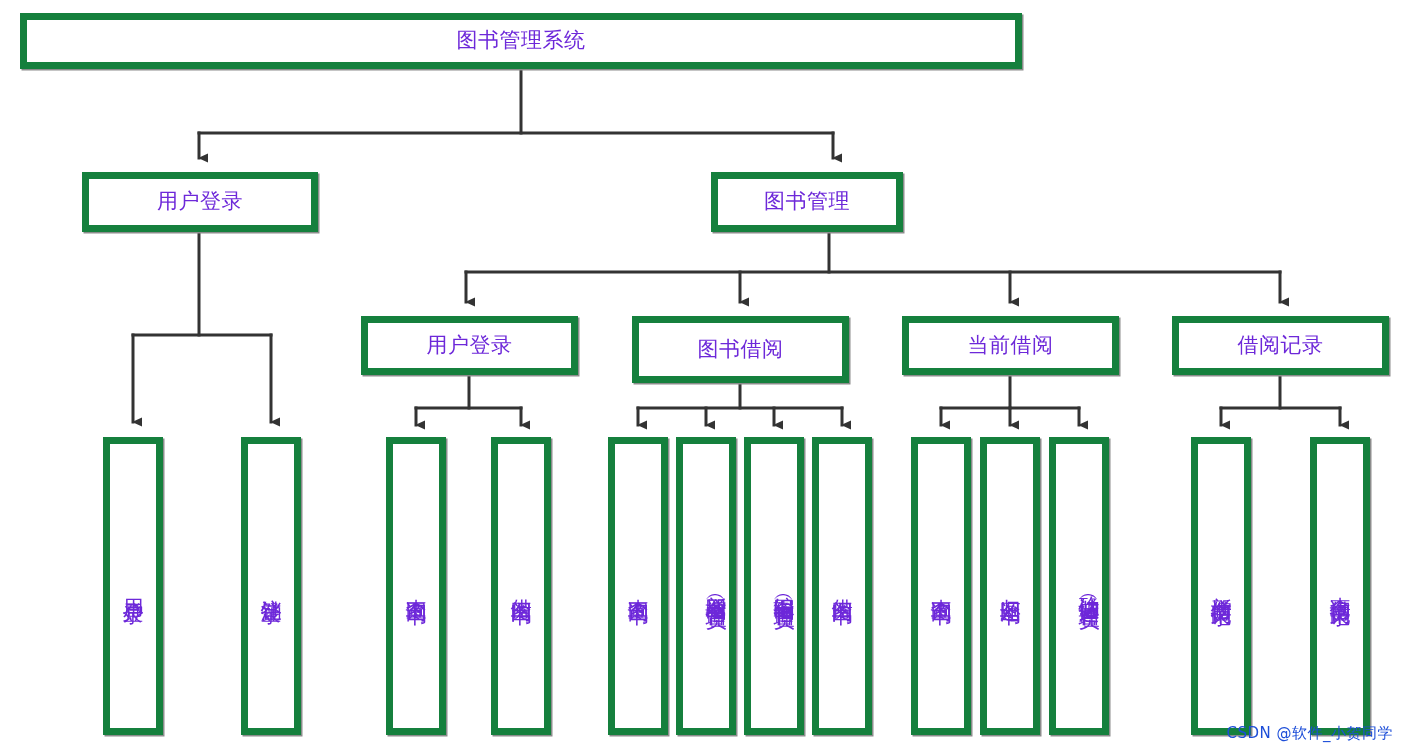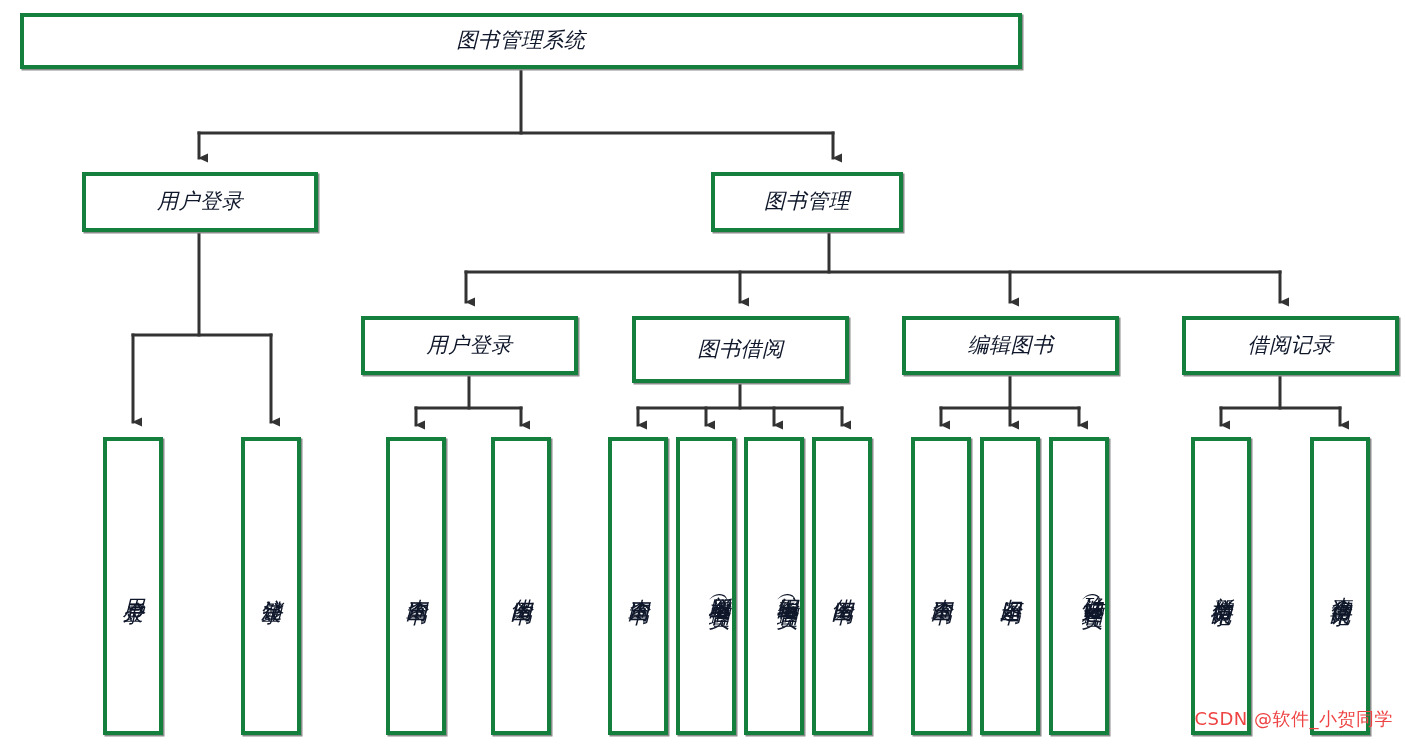--- a/index.html
+++ b/index.html
@@ -19,27 +19,26 @@
     position: absolute;
     left: 0;
     top: 0;
     width: 1405px;
     height: 747px;
   }
   .node {
     position: absolute;
     box-sizing: border-box;
     background: #ffffff;
-    border: 4px solid #15803d;
+    border: 7px solid #15803d;
     box-shadow: 1.5px 1.5px 0 0 #8c8c8c;
     display: flex;
     align-items: center;
     justify-content: center;
-    color: #0f172a;
-    font-style: italic;
+    color: #6d28d9;
   }
   .node-h {
     font-size: 21px;
     letter-spacing: 0.5px;
     line-height: 1.1;
     white-space: nowrap;
   }
   .node-v {
     writing-mode: vertical-rl;
     text-orientation: upright;
@@ -58,23 +57,23 @@
   .node-v.mid {
     align-items: center;
     padding-top: 0;
   }
   .label {
     display: block;
   }
   .watermark {
     position: absolute;
     right: 12px;
-    bottom: 16px;
-    font-size: 18px;
-    color: #ef4444;
+    bottom: 4px;
+    font-size: 15px;
+    color: #1d4ed8;
     letter-spacing: 0.5px;
     white-space: nowrap;
     user-select: none;
   }
 </style>
 </head>
 <body>
 
 <div id="canvas">
 
@@ -140,23 +139,23 @@
     <span class="label">图书管理</span>
   </div>
 
   <div class="node node-h" style="left:361px; top:316px; width:217px; height:59px;">
     <span class="label">用户登录</span>
   </div>
   <div class="node node-h" style="left:632px; top:316px; width:217px; height:67px;">
     <span class="label">图书借阅</span>
   </div>
   <div class="node node-h" style="left:902px; top:316px; width:217px; height:59px;">
-    <span class="label">编辑图书</span>
-  </div>
-  <div class="node node-h" style="left:1172px; top:316px; width:217px; height:59px;margin-left:10px;">
+    <span class="label">当前借阅</span>
+  </div>
+  <div class="node node-h" style="left:1172px; top:316px; width:217px; height:59px;">
     <span class="label">借阅记录</span>
   </div>
 
   <div class="node node-v mid" style="left:103px; top:437px; width:60px; height:298px;">
     <span class="label">用户登录</span>
   </div>
   <div class="node node-v mid" style="left:241px; top:437px; width:60px; height:298px;">
     <span class="label">注销登录</span>
   </div>
 

